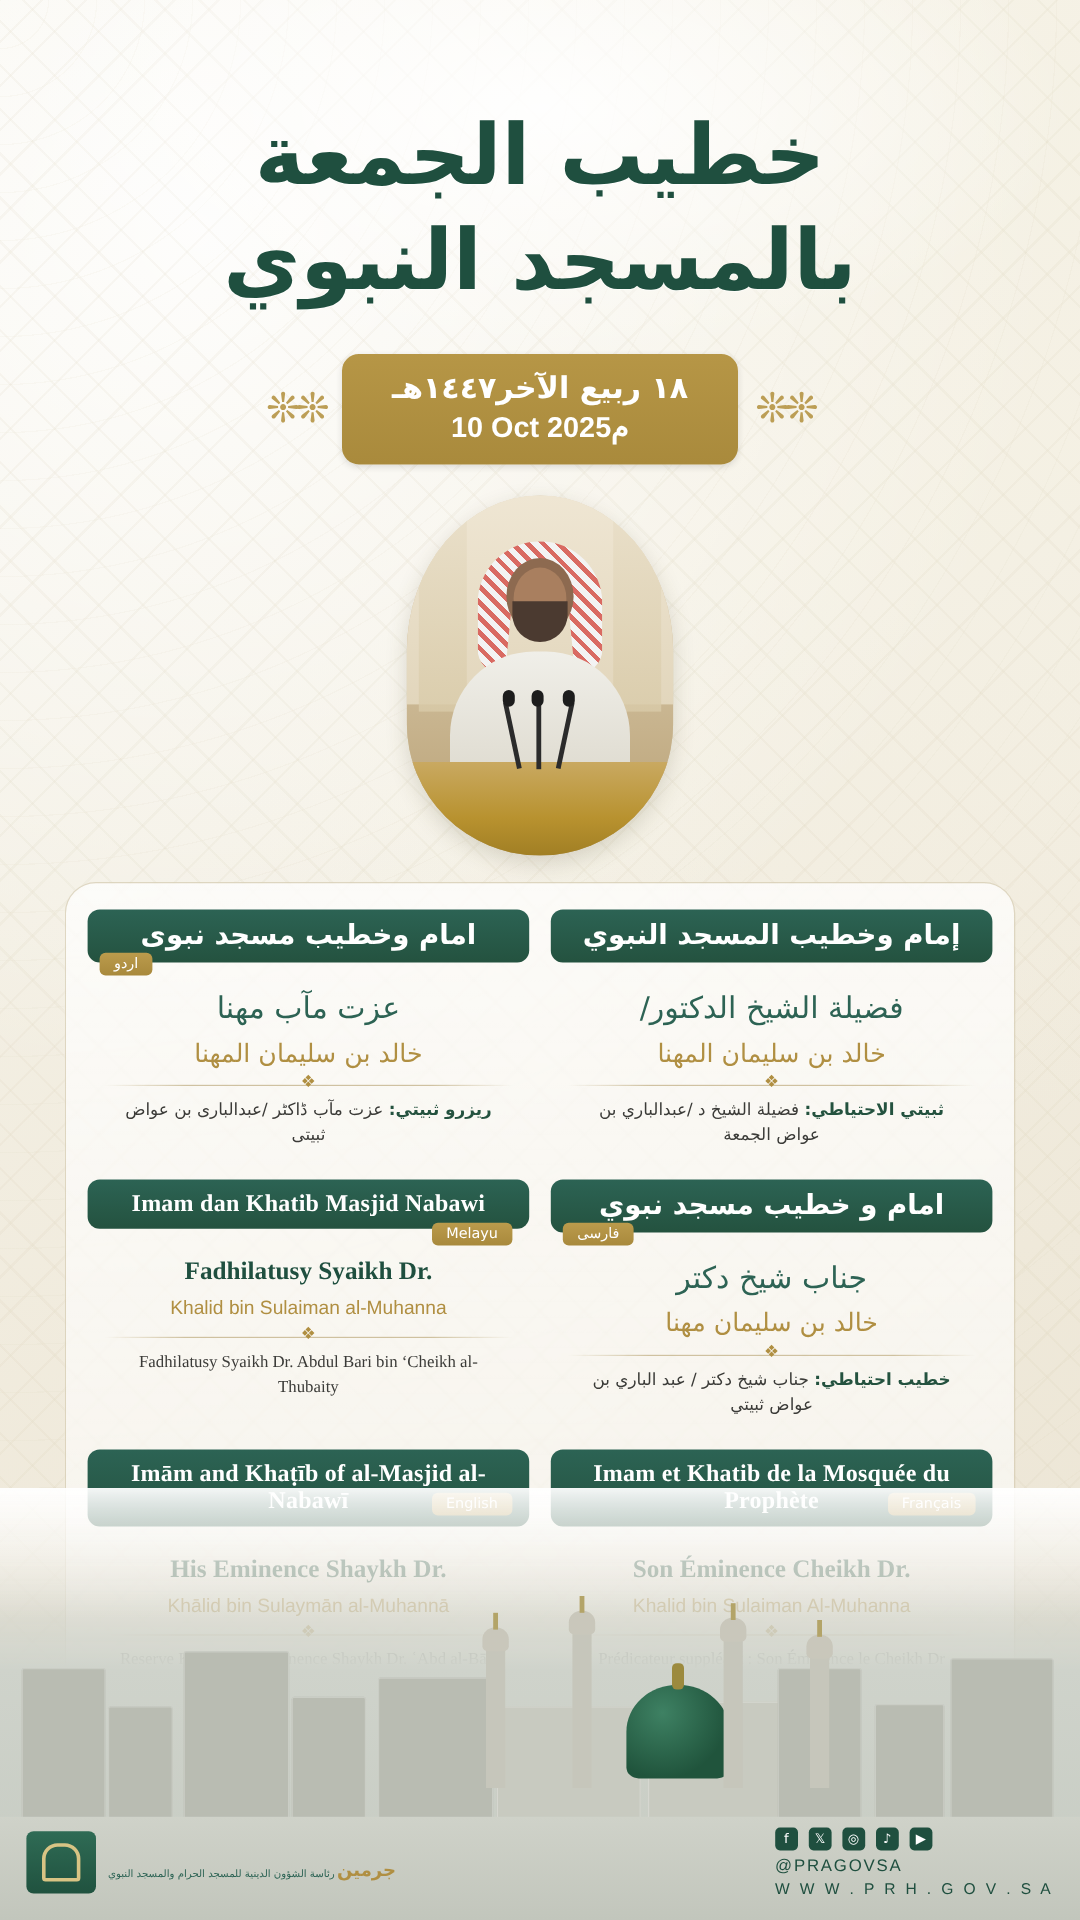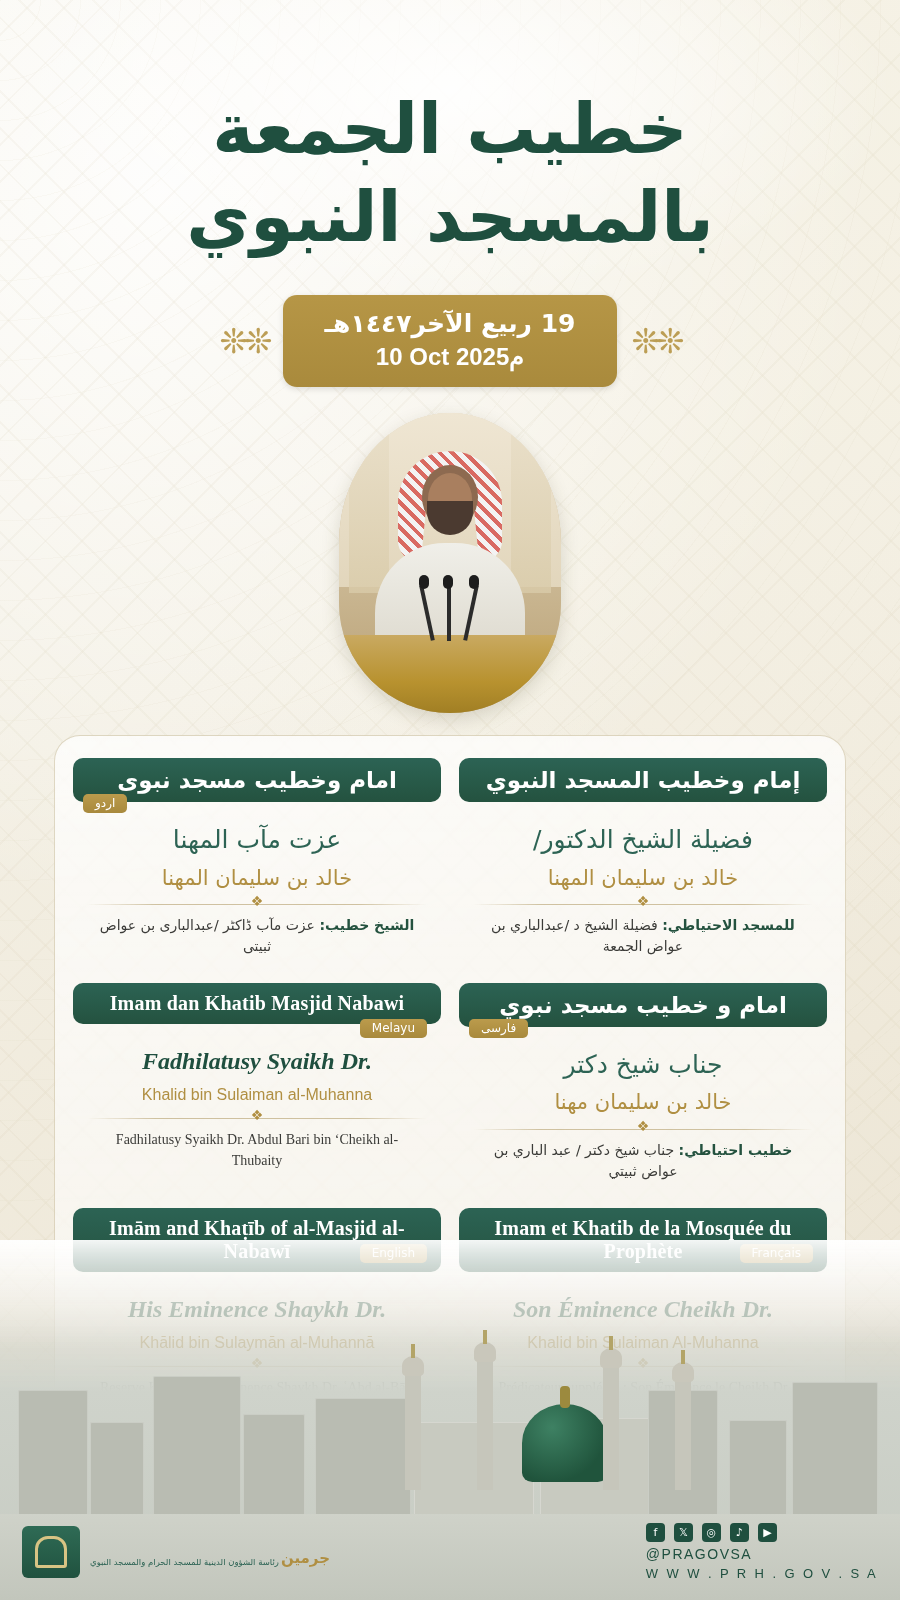--- a/index.html
+++ b/index.html
@@ -156,21 +156,21 @@
     font-family: "DejaVu Sans", sans-serif;
     margin-bottom: 8px;
     line-height: 1.3;
   }
   .name-main {
     color: #b08f42;
     font-size: 21px;
     font-family: "DejaVu Sans", sans-serif;
     line-height: 1.3;
   }
-  .cell.ltr .name-pre { font-family: "Liberation Serif", serif; font-size: 24px; font-weight: bold; color:#1f4f3f;font-style:italic; }
+  .cell.ltr .name-pre { font-family: "Liberation Serif", serif; font-size: 21px; font-weight: bold; color:#1f4f3f; }
   .cell.ltr .name-main { font-family: Liberation Sans, sans-serif; font-size: 16px; color:#b08f42; }
 
   .sep {
     margin: 12px auto 10px;
     width: 100%;
     height: 1px;
     background: linear-gradient(90deg, rgba(184,164,116,0) 0%, rgba(184,164,116,.65) 20%, rgba(184,164,116,.65) 80%, rgba(184,164,116,0) 100%);
     position: relative;
   }
   .sep::after {
@@ -286,21 +286,21 @@
   <div class="pattern"></div>
   <div class="topglow"></div>
 
   <div class="title-wrap">
     <div class="title">خطيب الجمعة بالمسجد النبوي</div>
   </div>
 
   <div class="date-row">
     <span class="orn">❊❊</span>
     <div class="date-badge">
-      <div class="date-h">19 ربيع الآخر١٤٤٧هـ</div>
+      <div class="date-h">١٨ ربيع الآخر١٤٤٧هـ</div>
       <div class="date-g">10 Oct 2025م</div>
     </div>
     <span class="orn">❊❊</span>
   </div>
 
   <div class="portrait">
     <div class="p-bg"></div>
     <div class="p-wall"></div>
     <div class="p-pillarL"></div>
     <div class="p-pillarR"></div>
@@ -321,35 +321,35 @@
   <div class="cards">
     <div class="grid">
 
       <div class="cell">
         <div class="hdr">إمام وخطيب المسجد النبوي</div>
         <div class="body">
           <div class="name-pre">فضيلة الشيخ الدكتور/</div>
           <div class="name-main">خالد بن سليمان المهنا</div>
           <div class="sep"></div>
           <div class="reserve">
-            <b>للمسجد الاحتياطي:</b>
+            <b>ثبيتي الاحتياطي:</b>
             <span>فضيلة الشيخ د /عبدالباري بن عواض الجمعة</span>
           </div>
         </div>
       </div>
 
       <div class="cell">
         <div class="hdr">امام وخطیب مسجد نبوی</div>
         <div class="lang-tag">اردو</div>
         <div class="body">
-          <div class="name-pre">عزت مآب المهنا</div>
+          <div class="name-pre">عزت مآب مهنا</div>
           <div class="name-main">خالد بن سلیمان المهنا</div>
           <div class="sep"></div>
           <div class="reserve">
-            <b>الشيخ خطیب:</b>
+            <b>ریزرو ثبيتي:</b>
             <span>عزت مآب ڈاکٹر /عبدالباری بن عواض ثبیتی</span>
           </div>
         </div>
       </div>
 
       <div class="cell">
         <div class="hdr">امام و خطيب مسجد نبوي</div>
         <div class="lang-tag">فارسى</div>
         <div class="body">
           <div class="name-pre">جناب شيخ دكتر</div>

